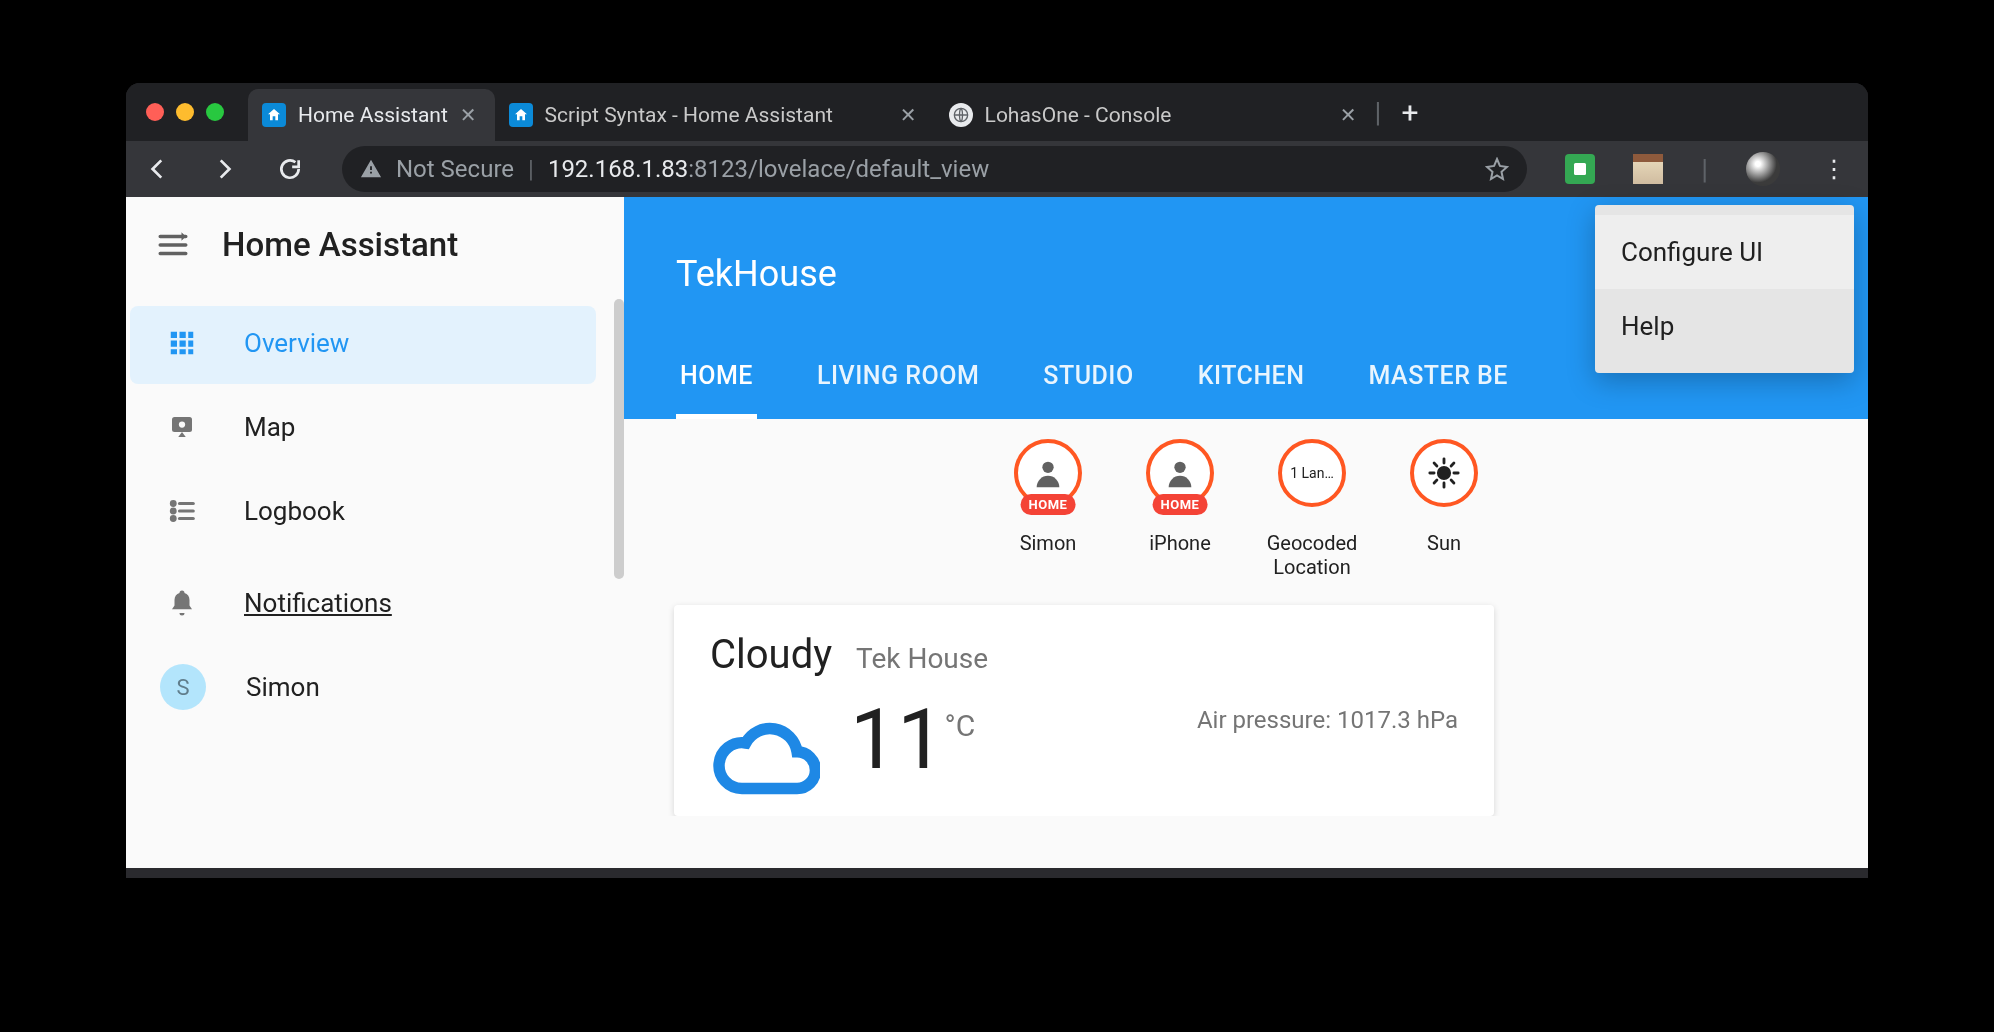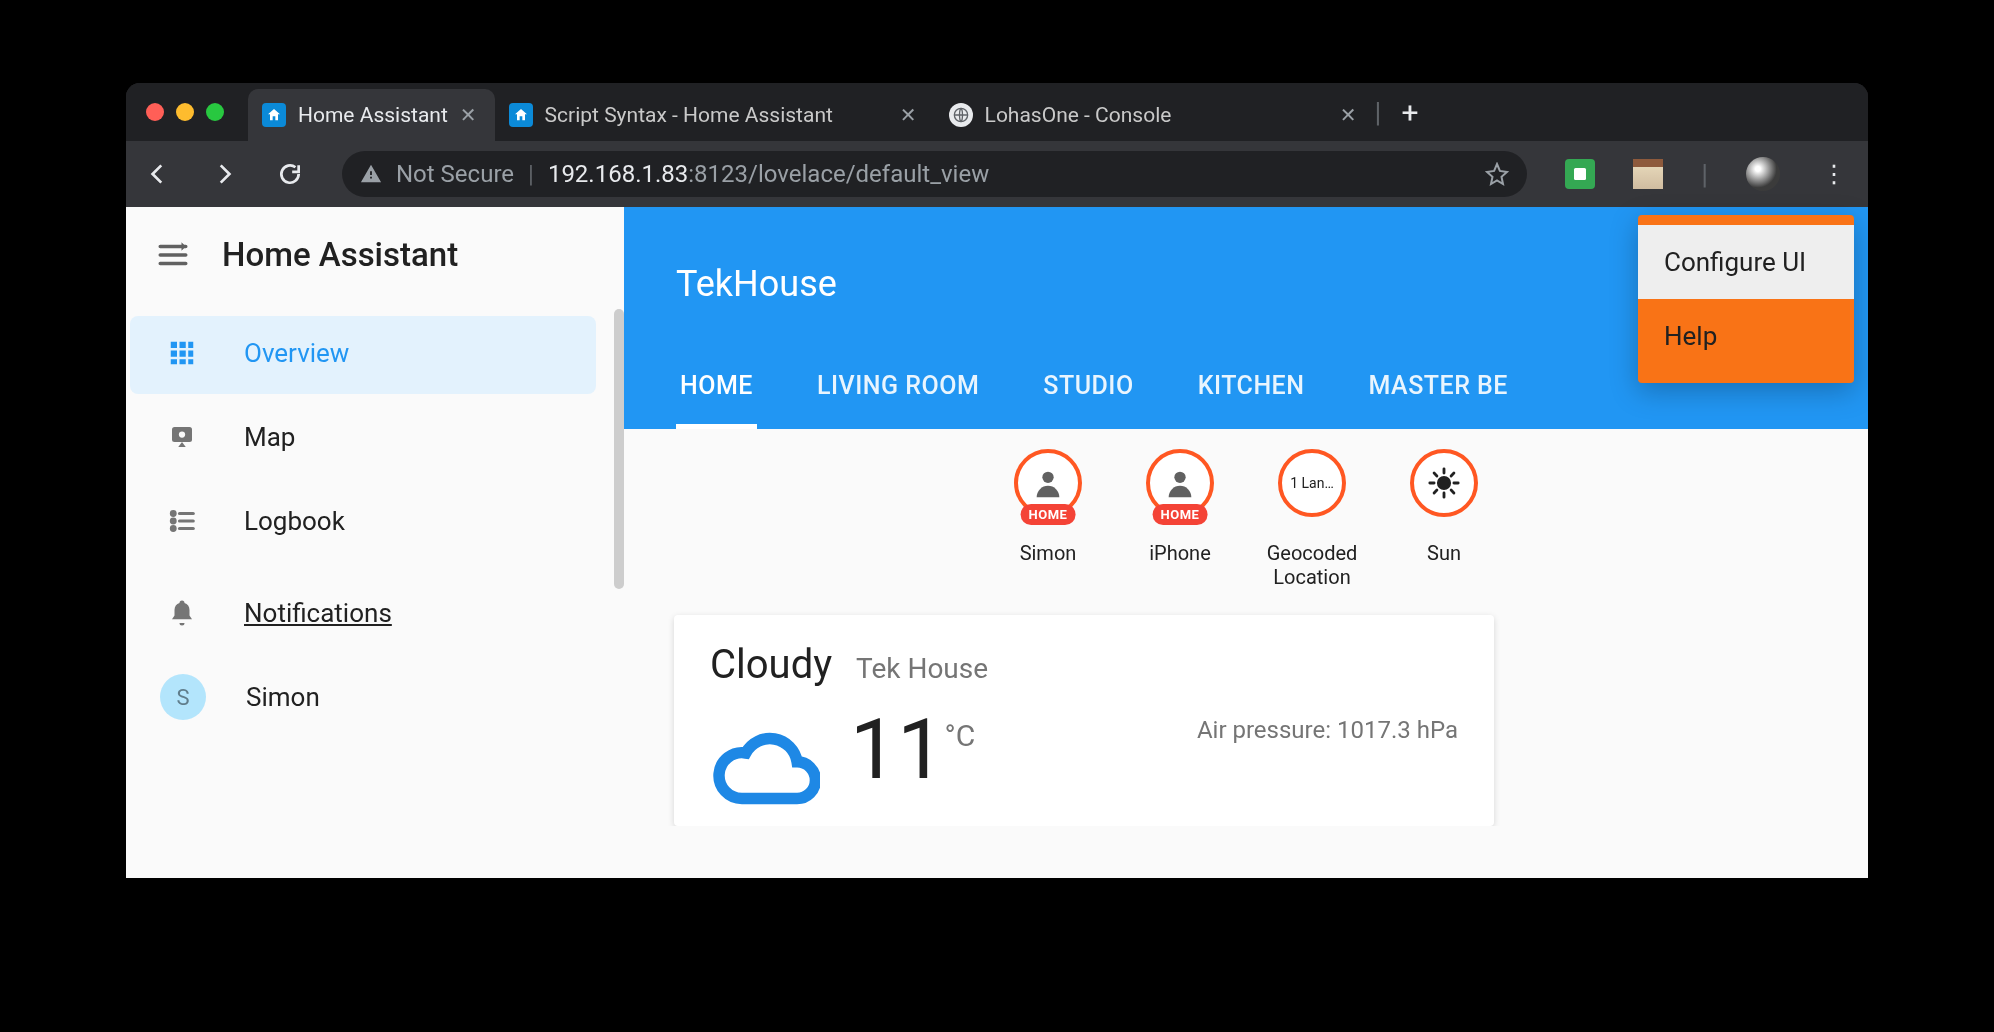--- a/index.html
+++ b/index.html
@@ -41,21 +41,21 @@
   .tab .favicon { width: 24px; height: 24px; border-radius: 4px; display: flex; align-items: center; justify-content: center; }
   .tab .favicon.blue { background: #0b8ad8; }
   .tab .favicon.globe { background: #e8eaed; border-radius: 50%; }
   .tab .favicon svg { width: 16px; height: 16px; }
   .tab .label { white-space: nowrap; overflow: hidden; text-overflow: ellipsis; flex: 1; }
   .tab .close { color: #9aa0a6; font-size: 20px; line-height: 1; cursor: pointer; }
   .newtab { color: #e8eaed; font-size: 30px; padding: 0 20px; cursor: pointer; display:flex; align-items:center; }
 
   .addrbar {
     display: flex; align-items: center;
-    height: 66px;
+    height: 56px;
     background: #35363a;
     padding: 0 18px;
     gap: 38px;
   }
   .navbtn { width: 28px; height: 28px; color: #e8eaed; cursor: pointer; display:flex; align-items:center; justify-content:center; }
   .omnibox {
     flex: 1;
     display: flex; align-items: center;
     background: #202124;
     height: 46px;
@@ -114,22 +114,22 @@
     padding: 10px 4px 24px 4px;
     cursor: pointer; color: rgba(255,255,255,0.9);
     white-space: nowrap;
   }
   .htab.active { border-bottom: 5px solid #fff; color: #fff; }
 
   
   .ovmenu {
     position:absolute;
     right: 14px; top: 8px;
-    background:#f97316;
-    width: 216px;
+    background:#e5e5e5;
+    width: 259px;
     border-radius: 4px;
     box-shadow: 0 8px 28px rgba(0,0,0,0.25);
     z-index: 50;
     padding: 10px 0;
   }
   .ovmenu .mi {
     font-size: 26px; color: #212121;
     padding: 22px 26px; cursor:pointer;
   }
   .ovmenu .mi.hover { background: #eeeeee; }

